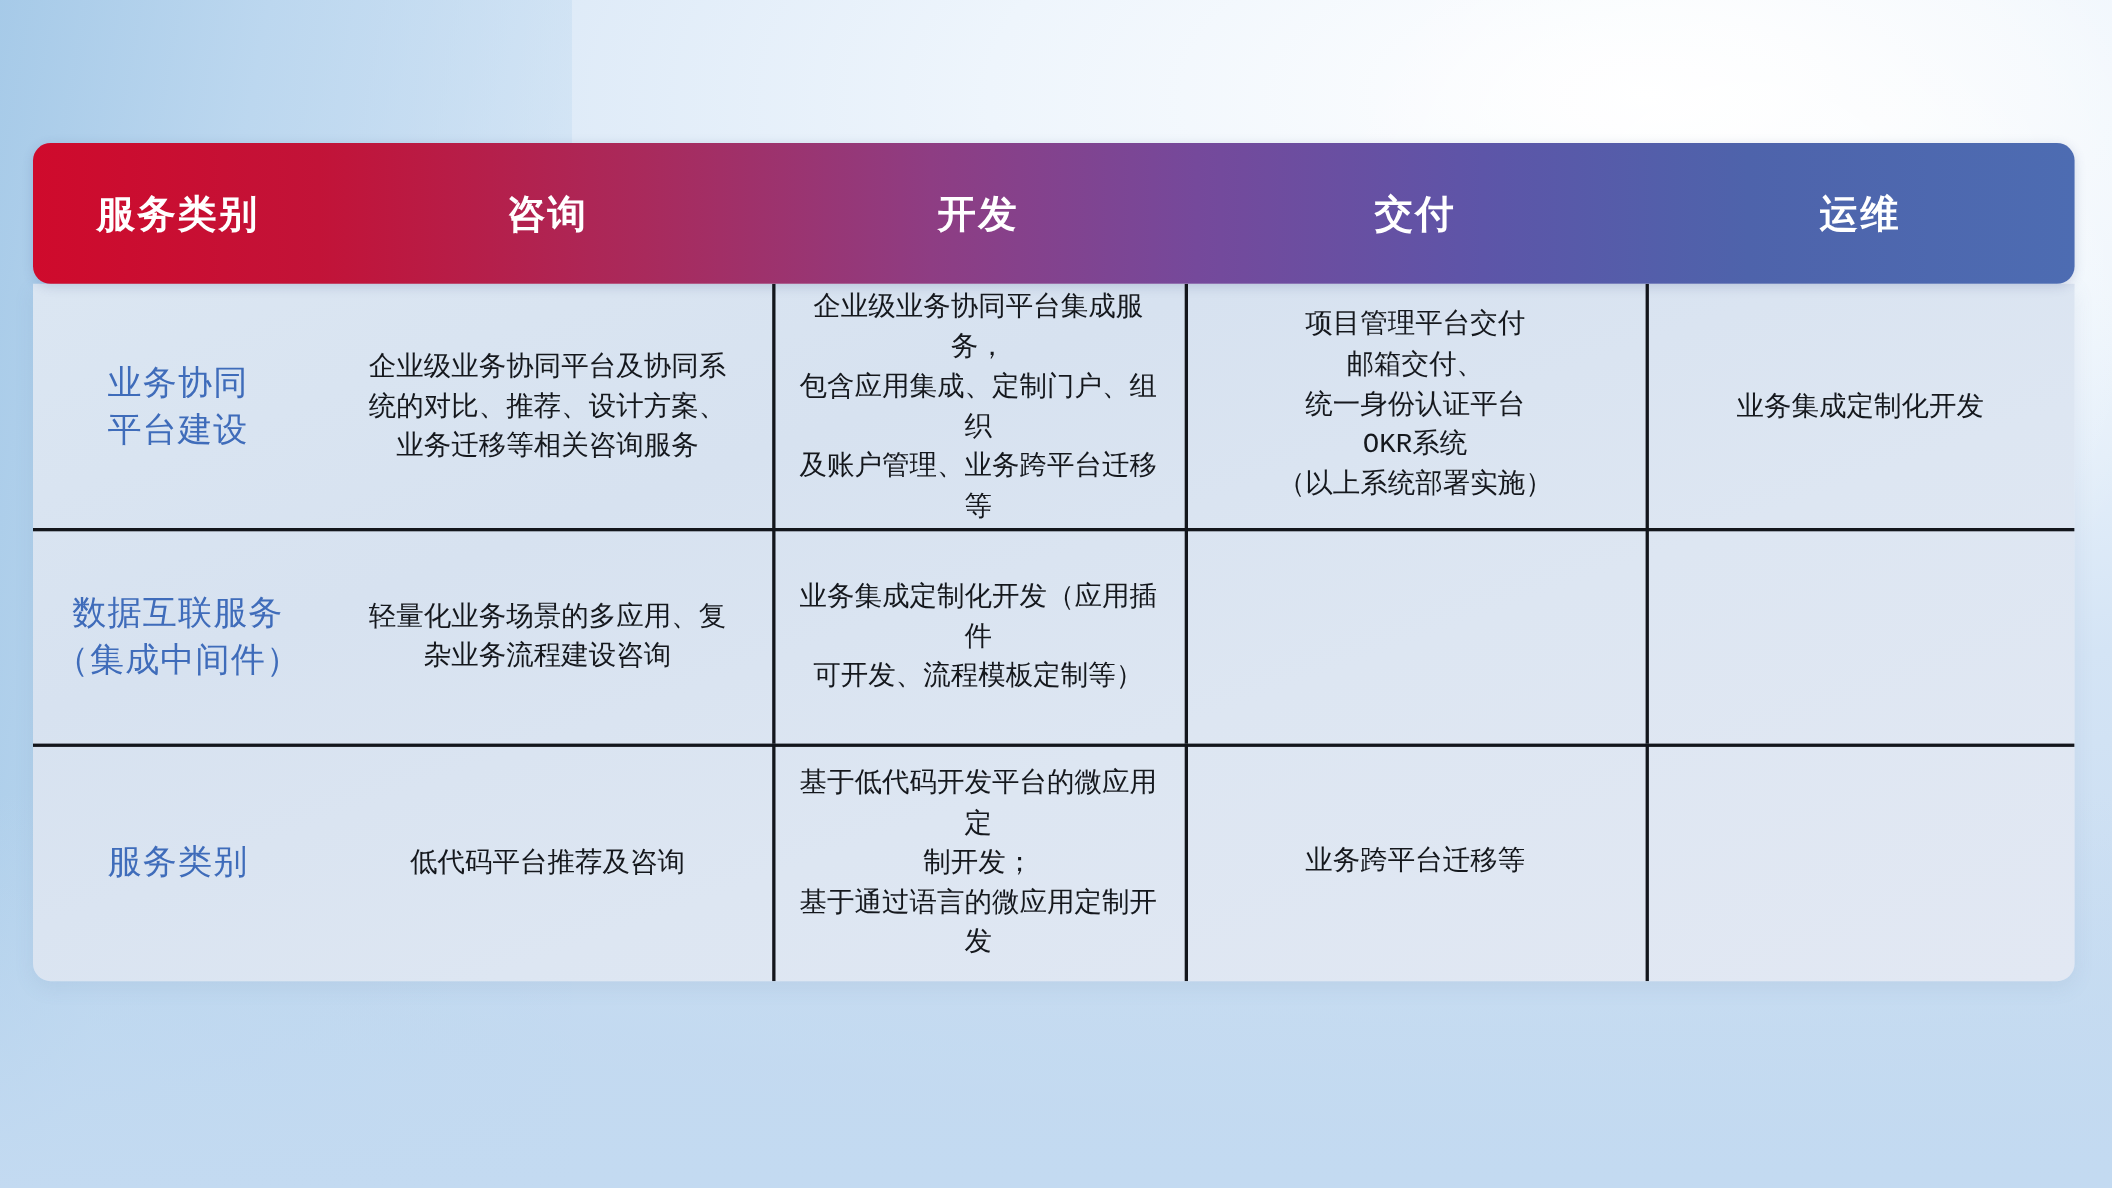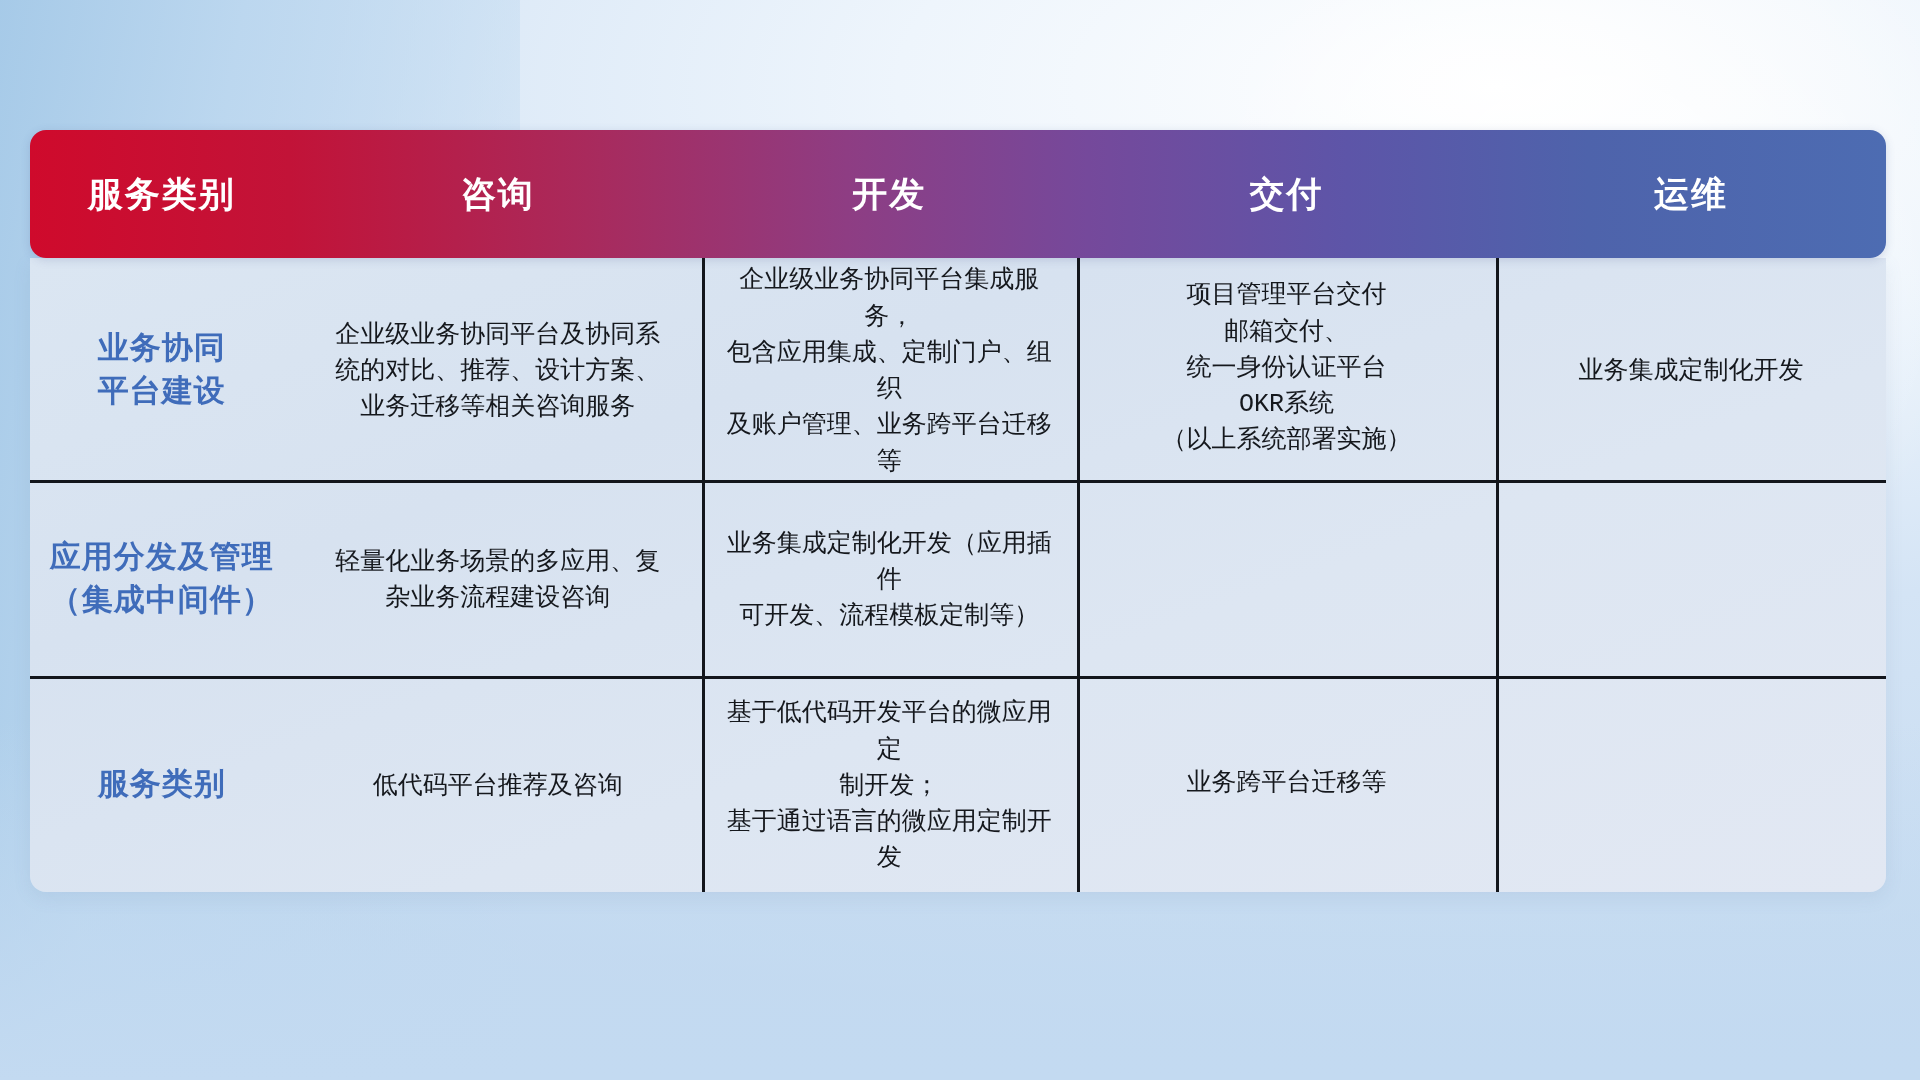--- a/index.html
+++ b/index.html
@@ -108,21 +108,21 @@
   
   .td.has-divider::before {
     content: "";
     position: absolute; left: 0; top: 0; bottom: 0;
     width: 3px;
     background: #13161c;
   }
   .td.label {
     color: #3f6cba;
     font-size: 31px;
-    font-weight: bold;
+    font-weight: normal;
     line-height: 1.4;
     letter-spacing: 1px;
   }
 
   
   .c0 { width: 14.2%; }
   .c1 { width: 22.0%; }
   .c2 { width: 20.2%; }
   .c3 { width: 22.6%; font-family: Liberation Mono, monospace; }
   .c4 { width: 21.0%; }
@@ -162,21 +162,21 @@
 及账户管理、业务跨平台迁移等</div>
       <div class="td c3 has-divider">项目管理平台交付
 邮箱交付、
 统一身份认证平台
 OKR系统
 （以上系统部署实施）</div>
       <div class="td c4 has-divider">业务集成定制化开发</div>
     </div>
 
     <div class="tr r1">
-      <div class="td label c0">应用分发及管理
+      <div class="td label c0">数据互联服务
 （集成中间件）</div>
       <div class="td c1">轻量化业务场景的多应用、复
 杂业务流程建设咨询</div>
       <div class="td c2 has-divider">业务集成定制化开发（应用插件
 可开发、流程模板定制等）</div>
       <div class="td c3 has-divider"></div>
       <div class="td c4 has-divider"></div>
     </div>
 
     <div class="tr r2">

